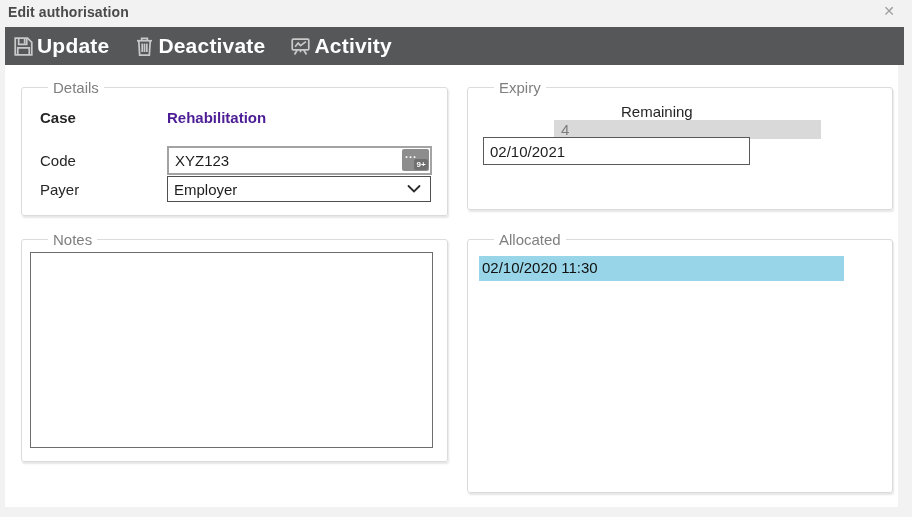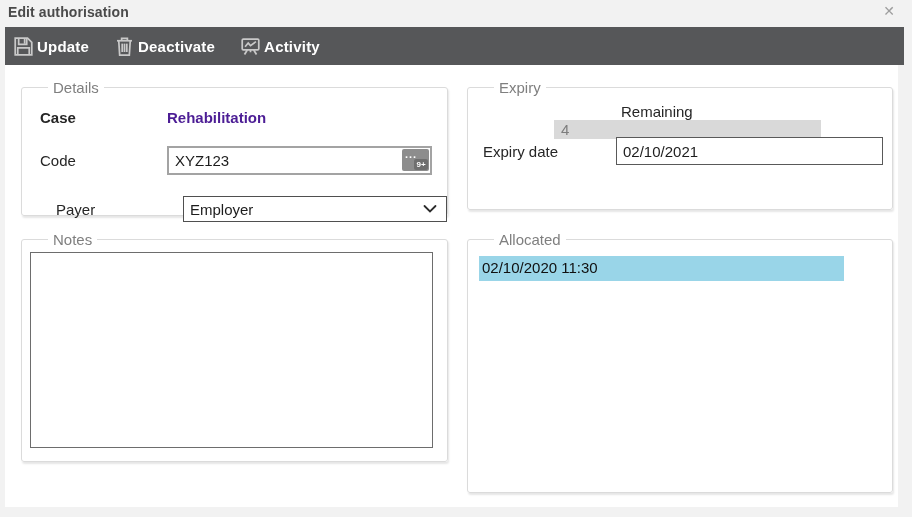--- a/index.html
+++ b/index.html
@@ -22,21 +22,21 @@
   }
   
   .toolbar{
     position:absolute;left:5px;top:27px;width:899px;height:38px;
     background:var(--toolbar-bg,#565759);
     display:flex;align-items:center;padding-left:7px;box-sizing:border-box;gap:24px;
   }
   .tbtn{
     display:flex;align-items:center;gap:2px;
     background:transparent;border:none;padding:0;margin:0;
-    color:#ffffff;font-family:inherit;font-size:15px;font-weight:600;letter-spacing:.2px;
+    color:#ffffff;font-family:inherit;font-size:21px;font-weight:600;letter-spacing:.2px;
   }
   .tbtn svg{display:block;}
   
   .content{
     position:absolute;left:5px;top:65px;width:893px;height:442px;background:#ffffff;
   }
   
   fieldset{
     position:absolute;margin:0;padding:0;
     border:1px solid #dbdbdb;border-radius:3px;
@@ -54,21 +54,21 @@
   
   .row{display:flex;align-items:center;}
   .fs-details .row{margin-left:18px;}
   .fs-credits .row{margin-left:15px;}
   .lbl{font-size:15px;color:#262626;flex:none;}
   .fs-details .lbl{width:127px;}
   .fs-credits .lbl{width:133px;}
   .val{font-size:15px;color:#4c1d95;}
   .row-case{margin-top:11px;height:20px;font-weight:bold;}
   .row-code{margin-top:19px;height:29px;}
-  .row-payer{margin-top:21px;height:26px;justify-content:flex-end;}
+  .row-payer{margin-top:1px;height:26px;}
   .row-total{margin-top:10px;height:27px;}
   .row-remaining{margin-top:7px;height:26px;flex-direction:column;}
   .row-expiry{margin-top:8px;height:28px;}
   
   .tinput{
     box-sizing:border-box;height:100%;
     border:1px solid #595959;background:#fff;
     font-family:inherit;font-size:15px;color:#1d1d1d;
     padding:0 4px 0 6px;border-radius:0;outline:none;
   }
@@ -200,21 +200,20 @@
     </div>
   </fieldset>
 
   <fieldset class="fs-credits">
     <legend>Expiry</legend>
     <div class="row row-remaining">
       <span class="lbl">Remaining</span>
       <input class="tinput readonly" type="text" readonly="" value="4" style="">
     </div>
     <div class="row row-expiry">
-      <span class="lbl">Expiry date</span>
       <input class="tinput" type="text" value="02/10/2021" style="">
     </div>
   </fieldset>
 
   <fieldset class="fs-notes">
     <legend>Notes</legend>
     <textarea class="notes-area" style=""></textarea>
   </fieldset>
 
   <fieldset class="fs-allocated">

